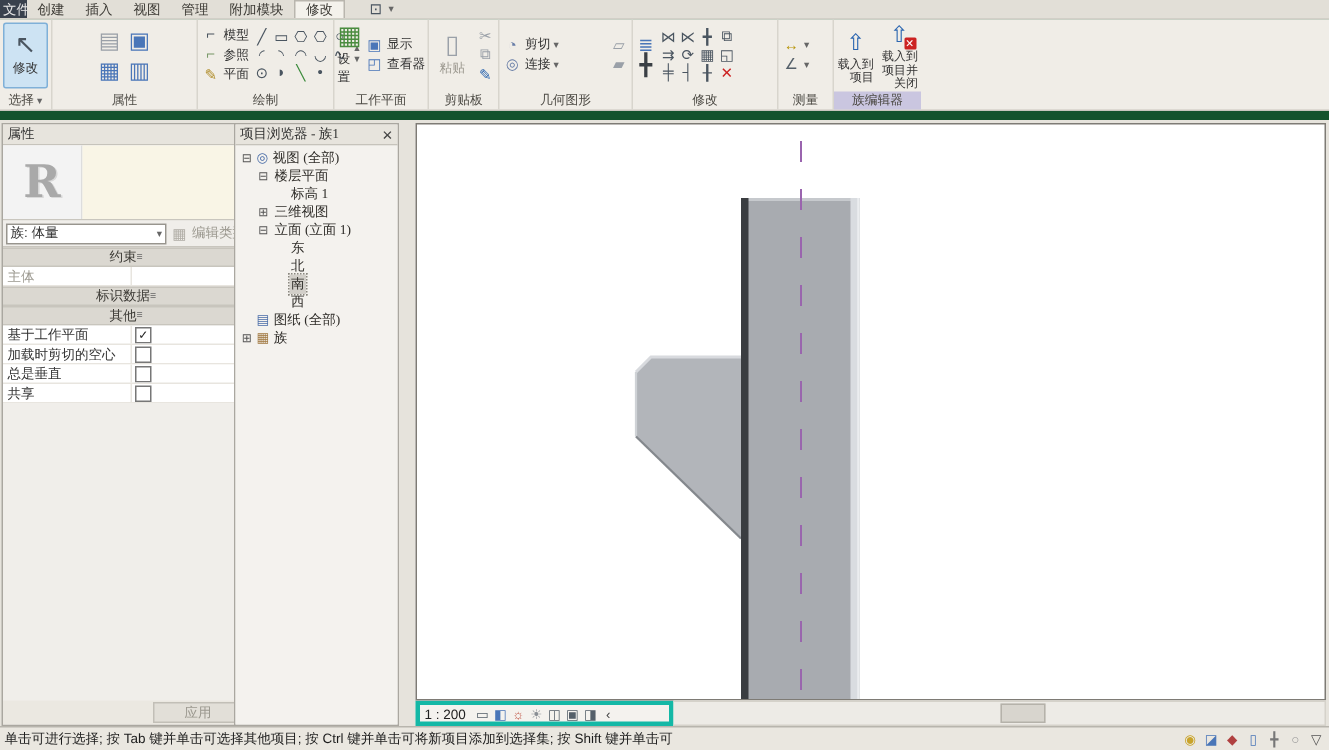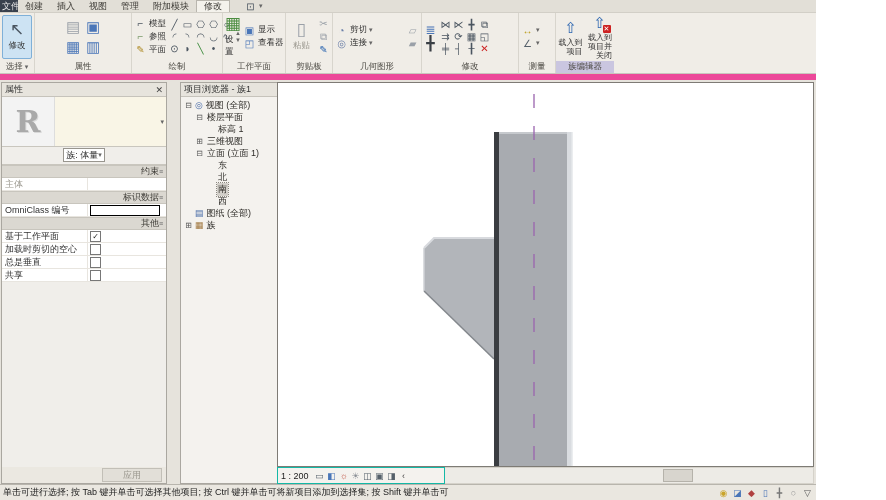--- a/index.html
+++ b/index.html
@@ -1,16 +1,16 @@
 <!DOCTYPE html>
 <html><head>
 <meta charset="utf-8">
 <style>
   html,body{margin:0;padding:0;}
-  .app{position:relative;width:816px;height:500px;background:#ec4899;font-family:"Liberation Sans",sans-serif;font-size:9px;color:#333;overflow:hidden;-webkit-user-select:none;}
+  .app{position:relative;width:886px;height:500px;background:#14532d;font-family:"Liberation Sans",sans-serif;font-size:9px;color:#333;overflow:hidden;-webkit-user-select:none;}
 
   
   .tabbar{position:absolute;top:0;left:0;right:0;height:12px;background:#e2dfd7;display:flex;align-items:stretch;border-bottom:1px solid #d2cfc7;}
   .file-tab{width:16px;background:#39414d;color:#e8e8e8;display:flex;align-items:center;padding-left:2px;overflow:hidden;white-space:nowrap;}
   .tabs{display:flex;}
   .tab{padding:0 7px;display:flex;align-items:center;color:#3c3a35;}
   .tab.active{background:#f4f2ec;border:1px solid #b9b6ae;border-bottom:none;}
   .panel-toggle{margin-left:10px;display:flex;align-items:center;gap:2px;color:#555;padding:0 4px;}
 
   
@@ -44,51 +44,51 @@
   .pal-header{height:13px;background:#e7e4dd;border-bottom:1px solid #c6c3bb;display:flex;align-items:center;justify-content:space-between;padding:0 3px;color:#333;}
   .pal-close{color:#444;font-size:9px;}
 
   
   .props{left:1px;width:164px;}
   .preview-row{height:49px;display:flex;border-bottom:1px solid #c9c6be;background:#fff;}
   .preview-thumb{width:52px;background:#f3f3f3;border-right:1px solid #ddd;display:flex;align-items:center;justify-content:center;}
   .preview-letter{font-family:"DejaVu Serif",serif;font-size:30px;font-weight:bold;color:#a9a9a9;text-shadow:1px 1px 0 #d8d8d8;}
   .preview-dd{flex:1;background:#f9f5e6;position:relative;}
   .preview-dd .dd-arrow{position:absolute;right:2px;top:50%;transform:translateY(-50%);font-size:7px;color:#666;}
-  .type-row{height:15px;display:flex;align-items:center;background:#f0eeea;border-bottom:1px solid #c9c6be;padding:1px 2px;gap:2px;flex-direction:column;}
+  .type-row{height:15px;display:flex;align-items:center;background:#f0eeea;border-bottom:1px solid #c9c6be;padding:1px 2px;gap:2px;}
   .type-select{flex:1;height:12px;background:#fff;border:1px solid #98958e;display:flex;align-items:center;justify-content:space-between;padding:0 2px;}
   .edit-type{display:flex;align-items:center;gap:2px;color:#9b988f;}
-  .pgh{height:11px;background:#dbd8d1;border-top:1px solid #c8c5bd;border-bottom:1px solid #c8c5bd;display:flex;align-items:center;justify-content:flex-end;padding:0 3px;color:#3c3a35;}
+  .pgh{height:11px;background:#dbd8d1;border-top:1px solid #c8c5bd;border-bottom:1px solid #c8c5bd;display:flex;align-items:center;justify-content:center;padding:0 3px;color:#3c3a35;}
   .pgpin{font-size:7px;color:#666;}
   .prow{height:12px;display:flex;background:#fff;border-bottom:1px solid #e8e5df;}
   .pcell{display:flex;align-items:center;overflow:hidden;white-space:nowrap;}
   .plabel{width:82px;padding-left:3px;border-right:1px solid #e8e5df;}
   .pvalue{flex:1;padding-left:2px;}
   .pcheck{width:9px;height:9px;border:1px solid #777;background:#fff;font-size:8px;line-height:9px;display:inline-flex;align-items:center;justify-content:center;color:#222;}
   .pinput{display:inline-block;width:68px;height:9px;border:1px solid #000;background:#fff;}
   .pfill{flex:1;background:#f0eeea;}
   .pal-footer{height:16px;display:flex;align-items:center;justify-content:space-between;padding:0 4px;background:#ebe8e1;}
   .help-link{color:#2a6dbd;text-decoration:underline;margin-top:33px;}
   .apply-btn{width:58px;height:12px;background:#e2dfd8;border:1px solid #c2bfb7;color:#9b988f;display:flex;align-items:center;justify-content:center;}
 
   
-  .browser{left:180px;width:108px;}
+  .browser{left:156px;width:108px;font-family:Liberation Serif, serif;}
   .treewrap{flex:1;background:#f4f2ee;overflow:hidden;padding-top:2px;}
   .trow{height:12px;display:flex;align-items:center;gap:2px;white-space:nowrap;}
   .trow.sel .tlabel{background:#d2cfc9;outline:1px dotted #8a877f;}
   .texp{width:9px;font-size:8px;color:#555;display:inline-flex;justify-content:center;}
   .tico{font-size:9px;}
   .tlabel{padding:0 1px;color:#2e2c28;}
 
   
   .canvas-wrap{position:absolute;left:277px;right:2px;top:2px;bottom:1px;display:flex;flex-direction:column;}
   .canvas{flex:1;background:#ffffff;border:1px solid #7e7b75;position:relative;overflow:hidden;}
   .canvas svg{position:absolute;top:0;left:0;}
   .canvas-bottom{height:17px;display:flex;margin-top:0;}
-  .view-bar{width:160px;background:#f4f2ee;border:1px solid #14b8a6;display:flex;align-items:center;gap:1px;padding:0 3px;}
+  .view-bar{width:160px;background:#f4f2ee;border:3px solid #14b8a6;display:flex;align-items:center;gap:1px;padding:0 3px;}
   .scale-label{margin-right:4px;color:#222;}
   .view-bar .gicon{width:12px;height:12px;font-size:9px;}
   .hscroll{flex:1;background:#edebe6;border:1px solid #d5d2ca;border-left:none;position:relative;}
   .hthumb{position:absolute;left:218px;top:1px;width:28px;height:11px;background:#d8d5ce;border:1px solid #b5b2aa;}
 
   
   .statusbar{position:absolute;left:0;right:0;bottom:0;height:15px;background:#eae7e0;border-top:1px solid #b8b5ad;display:flex;align-items:center;justify-content:space-between;padding:0 3px;}
   .status-hint{color:#1c1c1c;white-space:nowrap;overflow:hidden;}
   .status-icons{display:flex;gap:3px;align-items:center;}
   .status-icons .gicon{width:11px;height:11px;font-size:9px;}
@@ -352,26 +352,20 @@
             <span class="pgpin">≡</span>
           </div>
           <div class="prow">
             <div class="pcell plabel dis">主体</div>
             <div class="pcell pvalue"></div>
           </div>
           <div class="pgh">
             <span>标识数据</span>
             <span class="pgpin">≡</span>
           </div>
-          <div class="prow">
-            <div class="pcell plabel">OmniClass 编号</div>
-            <div class="pcell pvalue">
-              <span class="pinput"></span>
-            </div>
-          </div>
           <div class="pgh">
             <span>其他</span>
             <span class="pgpin">≡</span>
           </div>
           <div class="prow">
             <div class="pcell plabel">基于工作平面</div>
             <div class="pcell pvalue">
               <span class="pcheck">✓</span>
             </div>
           </div>

